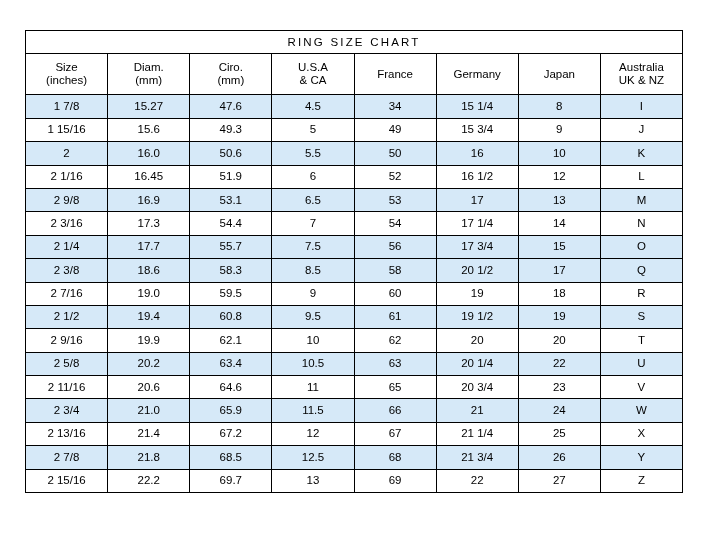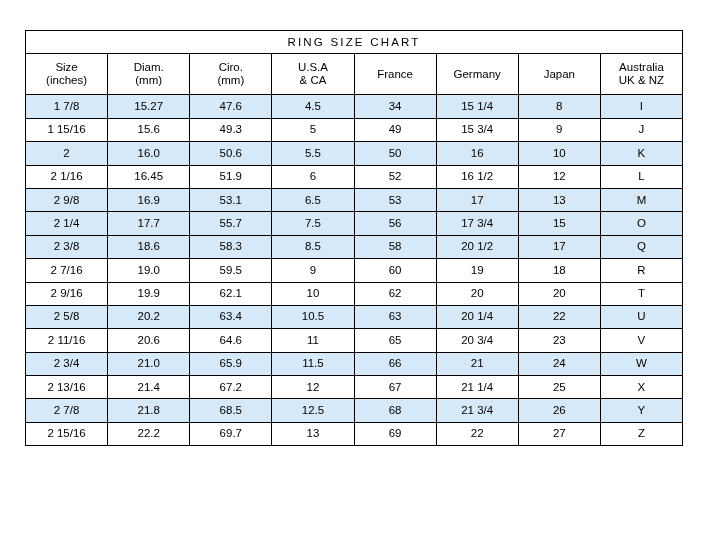--- a/index.html
+++ b/index.html
@@ -144,20 +144,30 @@
         <tr class="shaded">
           <td>2 9/8</td>
           <td>16.9</td>
           <td>53.1</td>
           <td>6.5</td>
           <td>53</td>
           <td>17</td>
           <td>13</td>
           <td>M</td>
         </tr>
+        <tr class="plain">
+          <td>2 3/16</td>
+          <td>17.3</td>
+          <td>54.4</td>
+          <td>7</td>
+          <td>54</td>
+          <td>17 1/4</td>
+          <td>14</td>
+          <td>N</td>
+        </tr>
         <tr class="shaded">
           <td>2 1/4</td>
           <td>17.7</td>
           <td>55.7</td>
           <td>7.5</td>
           <td>56</td>
           <td>17 3/4</td>
           <td>15</td>
           <td>O</td>
         </tr>
@@ -174,20 +184,30 @@
         <tr class="plain">
           <td>2 7/16</td>
           <td>19.0</td>
           <td>59.5</td>
           <td>9</td>
           <td>60</td>
           <td>19</td>
           <td>18</td>
           <td>R</td>
         </tr>
+        <tr class="shaded">
+          <td>2 1/2</td>
+          <td>19.4</td>
+          <td>60.8</td>
+          <td>9.5</td>
+          <td>61</td>
+          <td>19 1/2</td>
+          <td>19</td>
+          <td>S</td>
+        </tr>
         <tr class="plain">
           <td>2 9/16</td>
           <td>19.9</td>
           <td>62.1</td>
           <td>10</td>
           <td>62</td>
           <td>20</td>
           <td>20</td>
           <td>T</td>
         </tr>

